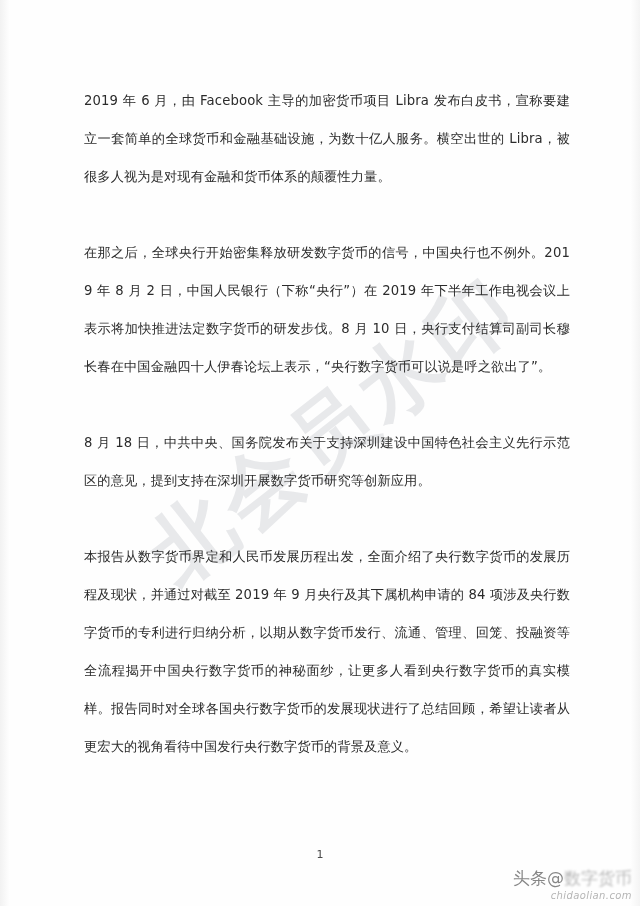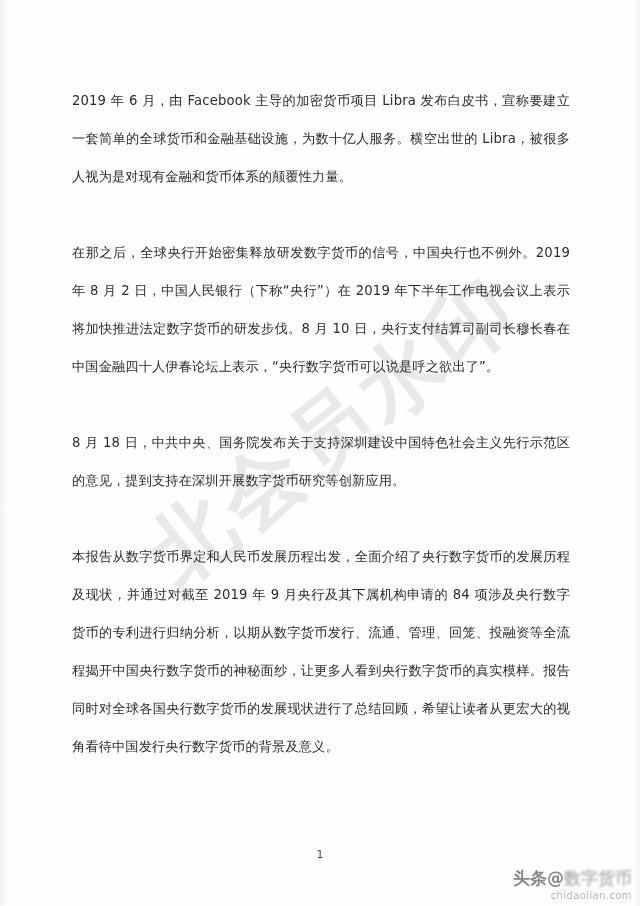--- a/index.html
+++ b/index.html
@@ -75,21 +75,21 @@
     width: 498px;
     z-index: 2;
   }
 
   .para {
     font-size: 13.2px;
     line-height: 38px;
     color: #2b2b2b;
     text-align: justify;
     text-justify: inter-ideograph;
-    margin: 0 0 38px 0;
+    margin: 0 0 38px 12px;
     letter-spacing: 0.15px;
     word-break: break-all;
   }
   .para:last-child { margin-bottom: 0; }
 
   
   #page-number {
     position: absolute;
     left: 0;
     top: 848px;
@@ -105,38 +105,39 @@
     position: absolute;
     right: 8px;
     bottom: 4px;
     z-index: 3;
     text-align: right;
     user-select: none;
     pointer-events: none;
   }
   #toutiao-watermark .tt-main {
     font-size: 17px;
-    font-weight: 700;
+    font-weight: 400;
     color: rgba(60, 60, 60, 0.62);
     letter-spacing: 0px;
     line-height: 1.15;
     white-space: nowrap;
     filter: blur(0.35px);
   }
   #toutiao-watermark .tt-main .tt-obscured {
     color: rgba(90, 90, 90, 0.42);
     filter: blur(1.1px);
   }
   #toutiao-watermark .tt-url {
     font-size: 10px;
     color: rgba(120, 120, 120, 0.55);
     letter-spacing: 0.4px;
     line-height: 1.2;
     margin-top: 1px;
     white-space: nowrap;
+    font-style: italic;
   }
 </style>
 </head>
 <body>
 
 <div id="page-sheet">
 
   <div id="diagonal-watermark">北会员水印</div>
 
   <div id="doc-body">

